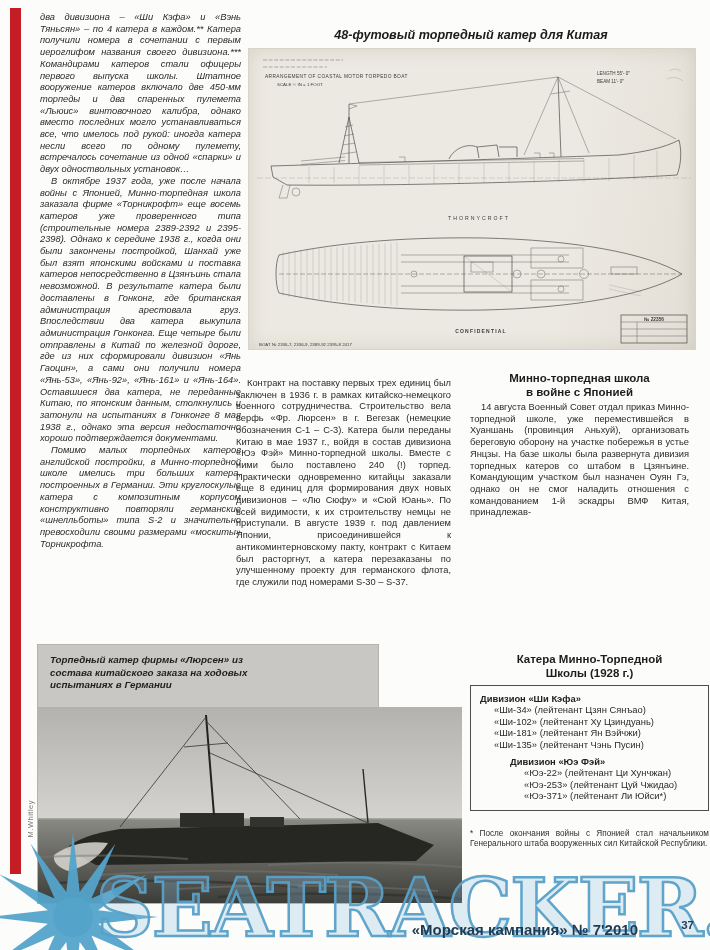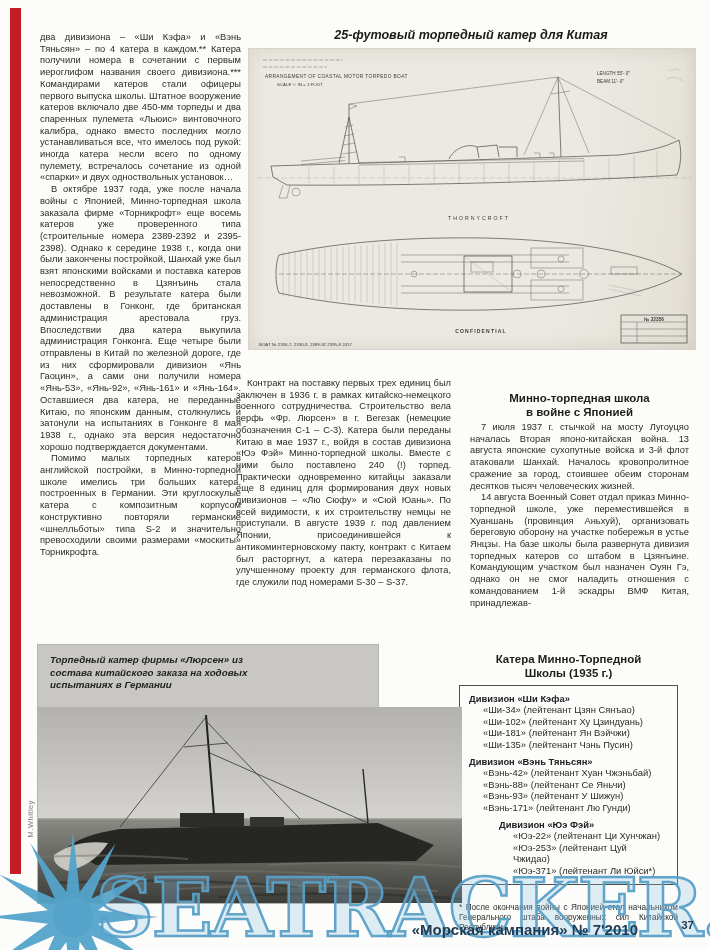--- a/index.html
+++ b/index.html
@@ -5,33 +5,33 @@
   html,body{margin:0;padding:0;}
   body{width:710px;height:950px;position:relative;background:#fcfcfa;
        font-family:"Liberation Sans",sans-serif;color:#262624;overflow:hidden;}
   .abs{position:absolute;}
   
   .red-strip{left:10px;top:8px;width:11px;height:866px;background:#c41e24;}
   
   .col{text-align:justify;font-size:9.3px;line-height:11.7px;color:#2a2a28;}
   .col p{margin:0;}
   .col p.ind{text-indent:11px;}
-  .col-left{left:40px;top:32px;width:201px;height:606px;overflow:hidden;}
+  .col-left{left:40px;top:12px;width:201px;height:606px;overflow:hidden;font-style:italic;}
   .col-mid{left:236px;top:378px;width:215px;height:278px;overflow:hidden;}
-  .col-right{left:470px;top:372px;width:219px;height:280px;overflow:hidden;margin-top:20px;}
+  .col-right{left:470px;top:372px;width:219px;height:280px;overflow:hidden;}
   .col-right h3{margin:0 0 3px 0;font-size:11.5px;line-height:13.5px;text-align:center;font-weight:bold;color:#1d1d1b;}
   
   .figure{left:248px;top:28px;width:446px;}
   .fig-title{font-size:12.6px;font-weight:bold;font-style:italic;text-align:center;color:#1b1b19;}
   .fig-sub{font-size:9.4px;font-style:italic;text-align:center;color:#333331;margin-top:1px;}
   .blueprint{margin-top:6px;width:446px;height:300px;background:linear-gradient(100deg,#ece9e2 70%,#e3dfd6 100%);
              border:1px solid #d8d4c8;box-shadow:inset 0 0 18px rgba(120,110,90,.18);}
   .blueprint svg{display:block;}
   
-  .sidebar{left:459px;top:652px;width:219px;}
+  .sidebar{left:470px;top:652px;width:239px;}
   .sb-title{font-size:11.5px;font-weight:bold;line-height:14px;text-align:center;color:#1d1d1b;}
   .sb-box{border:1.3px solid #4e4e4c;margin-top:5px;padding:7px 15px 8px 9px;background:#fcfcfa;}
   .division{margin-bottom:6px;}
   .division:last-child{margin-bottom:0;margin-left:30px;}
   .div-name{font-weight:bold;font-size:9.4px;line-height:11.4px;color:#222;}
   .boat{font-size:9.4px;line-height:11.4px;padding-left:14px;color:#2a2a28;}
   .sb-foot{margin-top:18px;font-size:8.2px;line-height:10px;text-align:justify;color:#2e2e2c;}
   
   .photo-block{left:38px;top:645px;width:340px;height:258px;background:#c8c7c3;box-shadow:0 0 0 1px #b4b3af;}
   .photo-caption{padding:9px 10px 0 12px;width:212px;font-size:9.8px;line-height:12.6px;
@@ -57,21 +57,21 @@
 
 <div class="abs red-strip"></div>
 
 <div class="abs col col-left">
   <p>два дивизиона – «Ши Кэфа» и «Вэнь Тяньсян» – по 4 катера в каждом.** Катера получили номера в сочетании с первым иероглифом названия своего дивизиона.*** Командирами катеров стали офицеры первого выпуска школы. Штатное вооружение катеров включало две 450-мм торпеды и два спаренных пулемета «Льюис» винтовочного калибра, однако вместо последних могло устанавливаться все, что имелось под рукой: иногда катера несли всего по одному пулемету, встречалось сочетание из одной «спарки» и двух одноствольных установок…</p>
   <p class="ind">В октябре 1937 года, уже после начала войны с Японией, Минно-торпедная школа заказала фирме «Торникрофт» еще восемь катеров уже проверенного типа (строительные номера 2389-2392 и 2395-2398). Однако к середине 1938 г., когда они были закончены постройкой, Шанхай уже был взят японскими войсками и поставка катеров непосредственно в Цзянъинь стала невозможной. В результате катера были доставлены в Гонконг, где британская администрация арестовала груз. Впоследствии два катера выкупила администрация Гонконга. Еще четыре были отправлены в Китай по железной дороге, где из них сформировали дивизион «Янь Гаоцин», а сами они получили номера «Янь-53», «Янь-92», «Янь-161» и «Янь-164». Оставшиеся два катера, не переданные Китаю, по японским данным, столкнулись и затонули на испытаниях в Гонконге 8 мая 1938 г., однако эта версия недостаточно хорошо подтверждается документами.</p>
   <p class="ind">Помимо малых торпедных катеров английской постройки, в Минно-торпедной школе имелись три больших катера, построенных в Германии. Эти круглоскулые катера с композитным корпусом конструктивно повторяли германские «шнелльботы» типа S-2 и значительно превосходили своими размерами «москиты» Торникрофта.</p>
 </div>
 
 <div class="abs figure">
-  <div class="fig-title">25-футовый торпедный катер для Китая</div>
+  <div class="fig-title">48-футовый торпедный катер для Китая</div>
   <div class="blueprint">
     <svg width="446" height="300" viewBox="0 0 446 300">
 
       <path class="bp-thin" d="M14,11 H94 M14,18 H78" stroke-dasharray="4,1.6"></path>
 
       <text class="bp-text" x="16" y="29" font-size="4.8" letter-spacing=".4">ARRANGEMENT  OF  COASTAL  MOTOR  TORPEDO  BOAT</text>
       <text class="bp-text" x="28" y="37" font-size="4.4">SCALE  ½ IN = 1 FOOT</text>
       <text class="bp-text" x="348" y="26" font-size="4.6">LENGTH    55′- 0″</text>
       <text class="bp-text" x="348" y="34" font-size="4.6">BEAM       11′- 0″</text>
       <path class="bp-faint" d="M420,22 q6,-4 12,0 M418,30 q8,-4 16,2"></path>
@@ -132,41 +132,33 @@
   </div>
 </div>
 
 <div class="abs col col-mid">
   <p class="ind">Контракт на поставку первых трех единиц был заключен в 1936 г. в рамках китайско-немецкого военного сотрудничества. Строительство вела верфь «Фр. Люрсен» в г. Вегезак (немецкие обозначения С-1 – С-3). Катера были переданы Китаю в мае 1937 г., войдя в состав дивизиона «Юэ Фэй» Минно-торпедной школы. Вместе с ними было поставлено 240 (!) торпед. Практически одновременно китайцы заказали еще 8 единиц для формирования двух новых дивизионов – «Лю Сюфу» и «Сюй Юань». По всей видимости, к их строительству немцы не приступали. В августе 1939 г. под давлением Японии, присоединившейся к антикоминтерновскому пакту, контракт с Китаем был расторгнут, а катера перезаказаны по улучшенному проекту для германского флота, где служили под номерами S-30 – S-37.</p>
 </div>
 
 <div class="abs col col-right">
   <h3><span>Минно-торпедная школа</span><br>
   <span>в войне с Японией</span></h3>
-  <p class="ind">7 июля 1937 г. стычкой на мосту Лугоуцяо началась Вторая японо-китайская война. 13 августа японские сухопутные войска и 3-й флот атаковали Шанхай. Началось кровопролитное сражение за город, стоившее обеим сторонам десятков тысяч человеческих жизней.</p>
   <p class="ind">14 августа Военный Совет отдал приказ Минно-торпедной школе, уже переместившейся в Хуаншань (провинция Аньхуй), организовать береговую оборону на участке побережья в устье Янцзы. На базе школы была развернута дивизия торпедных катеров со штабом в Цзянъине. Командующим участком был назначен Оуян Гэ, однако он не смог наладить отношения с командованием 1-й эскадры ВМФ Китая, принадлежав-</p>
 </div>
 
 <div class="abs sidebar">
   <div class="sb-title"><span>Катера Минно-Торпедной</span><br>
-  <span>Школы (1935 г.)</span></div>
+  <span>Школы (1928 г.)</span></div>
   <div class="sb-box">
     <div class="division">
       <div class="div-name">Дивизион «Ши Кэфа»</div>
       <div class="boat">«Ши-34» (лейтенант Цзян Сянъао)</div>
       <div class="boat">«Ши-102» (лейтенант Ху Цзиндуань)</div>
       <div class="boat">«Ши-181» (лейтенант Ян Вэйчжи)</div>
       <div class="boat">«Ши-135» (лейтенант Чэнь Пусин)</div>
-    </div>
-    <div class="division">
-      <div class="div-name">Дивизион «Вэнь Тяньсян»</div>
-      <div class="boat">«Вэнь-42» (лейтенант Хуан Чжэньбай)</div>
-      <div class="boat">«Вэнь-88» (лейтенант Се Яньчи)</div>
-      <div class="boat">«Вэнь-93» (лейтенант У Шижун)</div>
-      <div class="boat">«Вэнь-171» (лейтенант Лю Гунди)</div>
     </div>
     <div class="division">
       <div class="div-name">Дивизион «Юэ Фэй»</div>
       <div class="boat">«Юэ-22» (лейтенант Ци Хунчжан)</div>
       <div class="boat">«Юэ-253» (лейтенант Цуй Чжидао)</div>
       <div class="boat">«Юэ-371» (лейтенант Ли Юйси*)</div>
     </div>
   </div>
   <div class="sb-foot">* После окончания войны с Японией стал начальником Генерального штаба вооруженных сил Китайской Республики.</div>
 </div>

